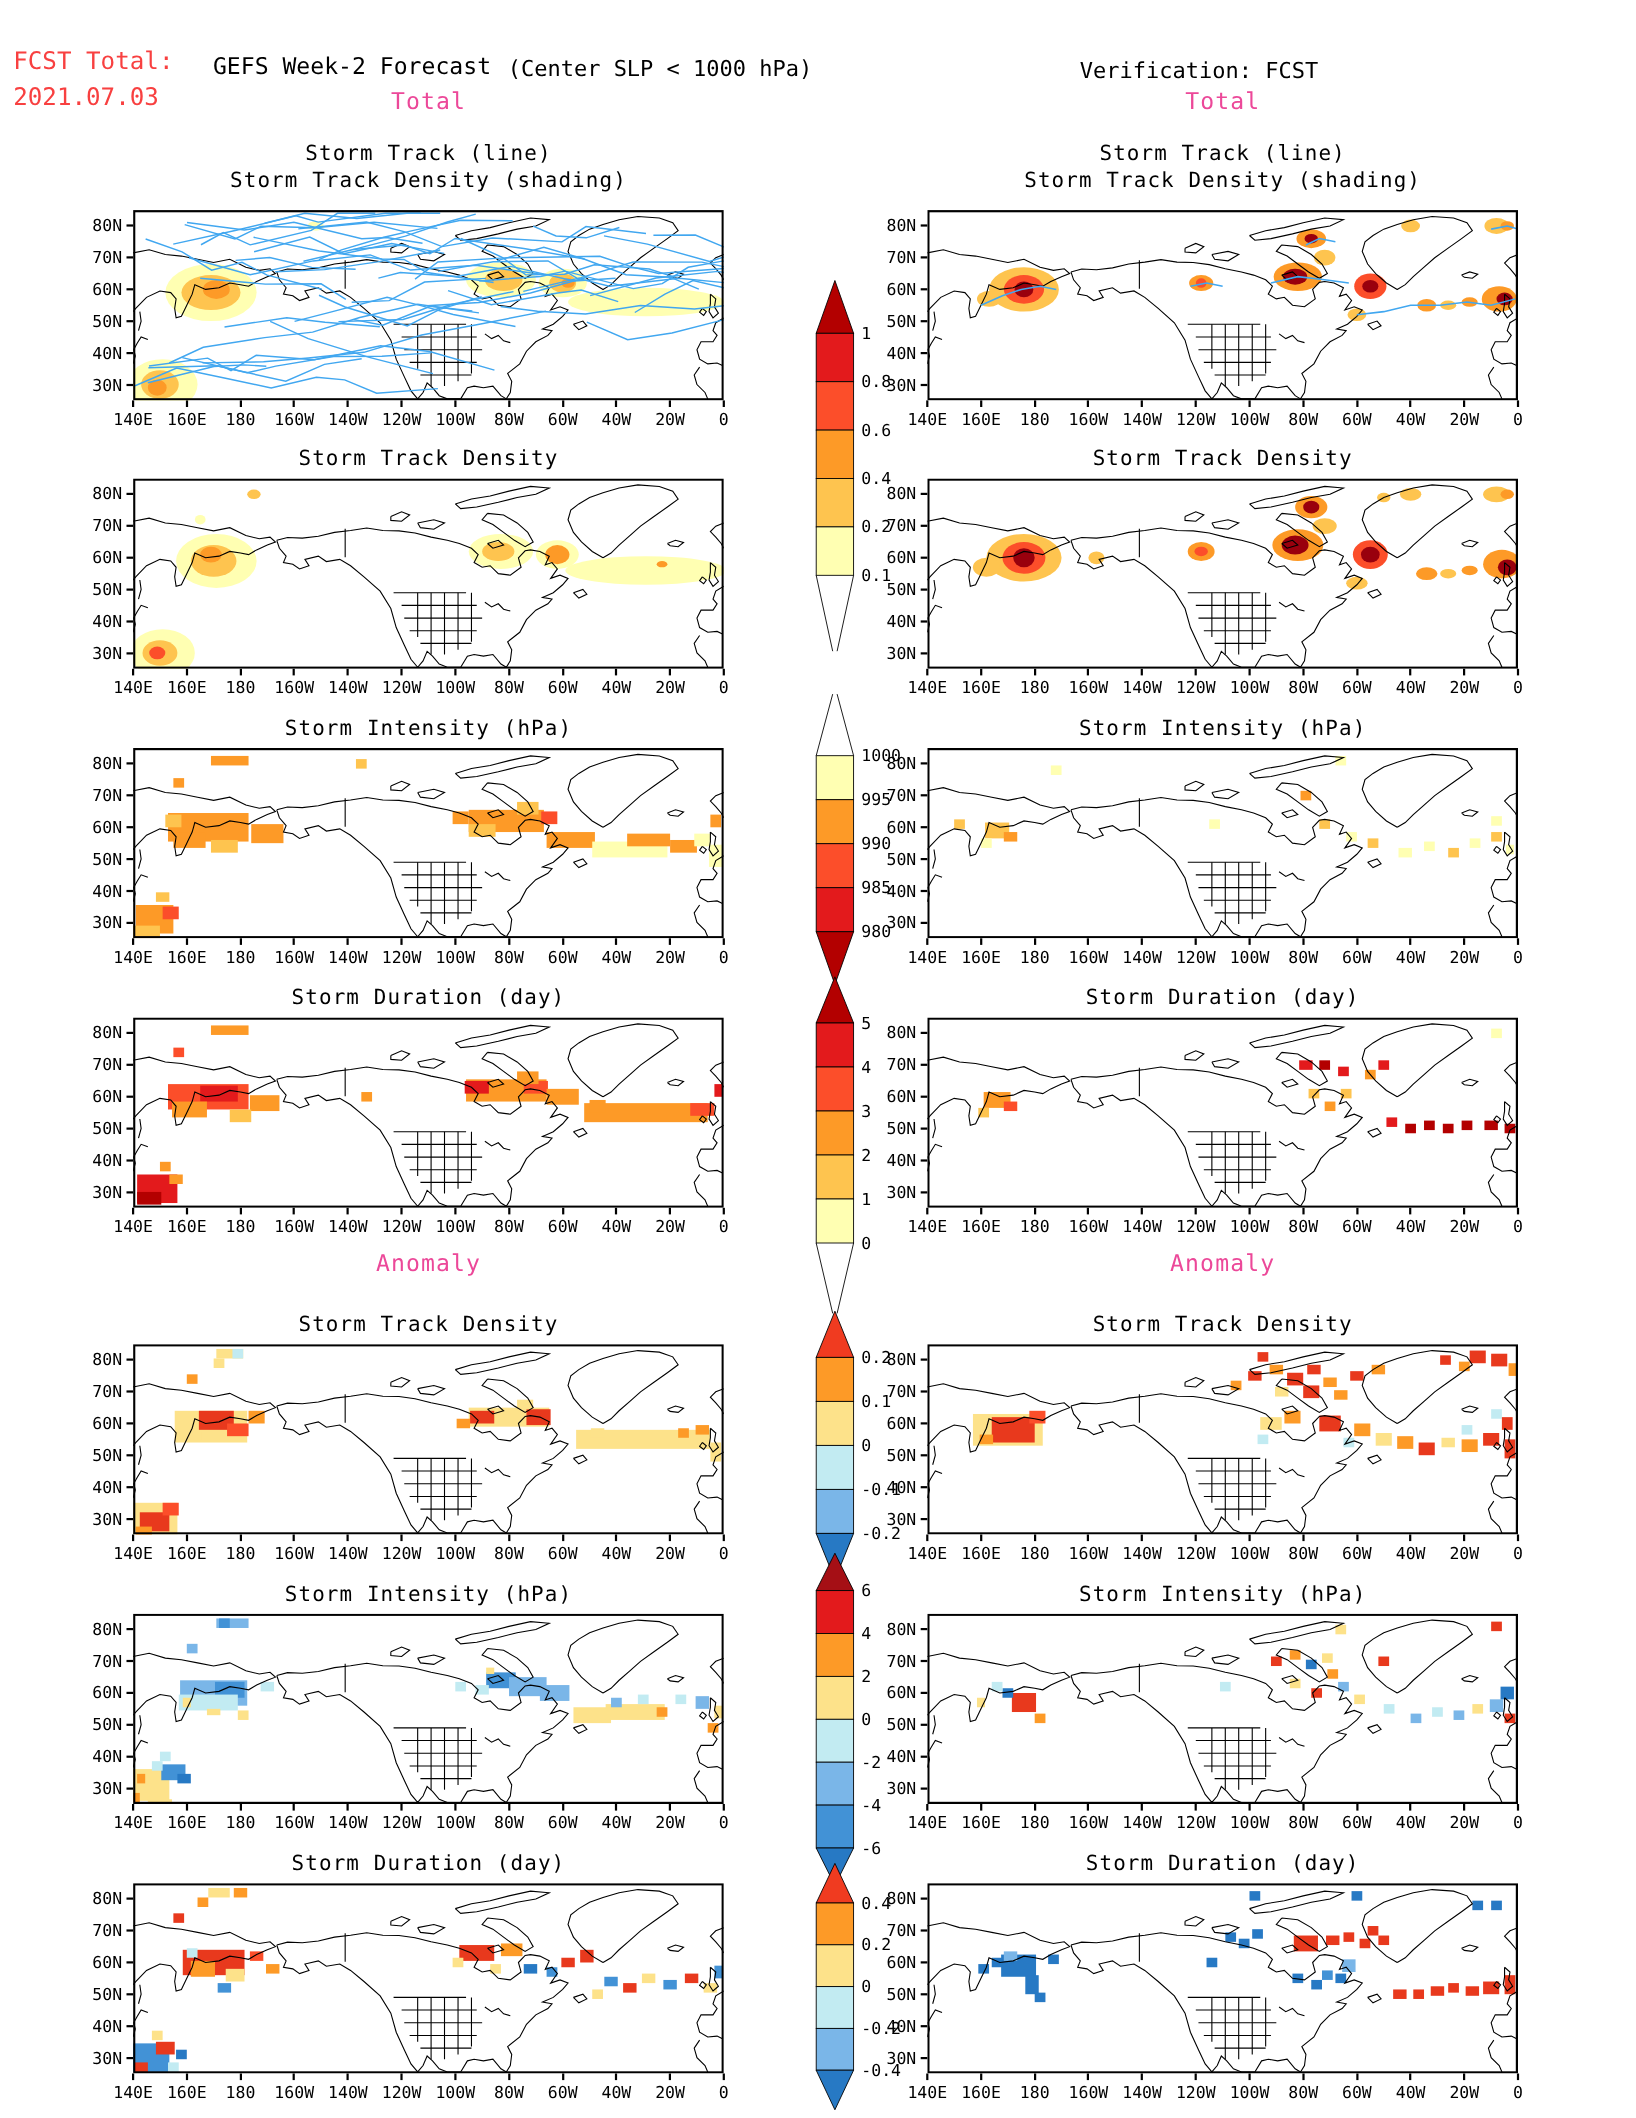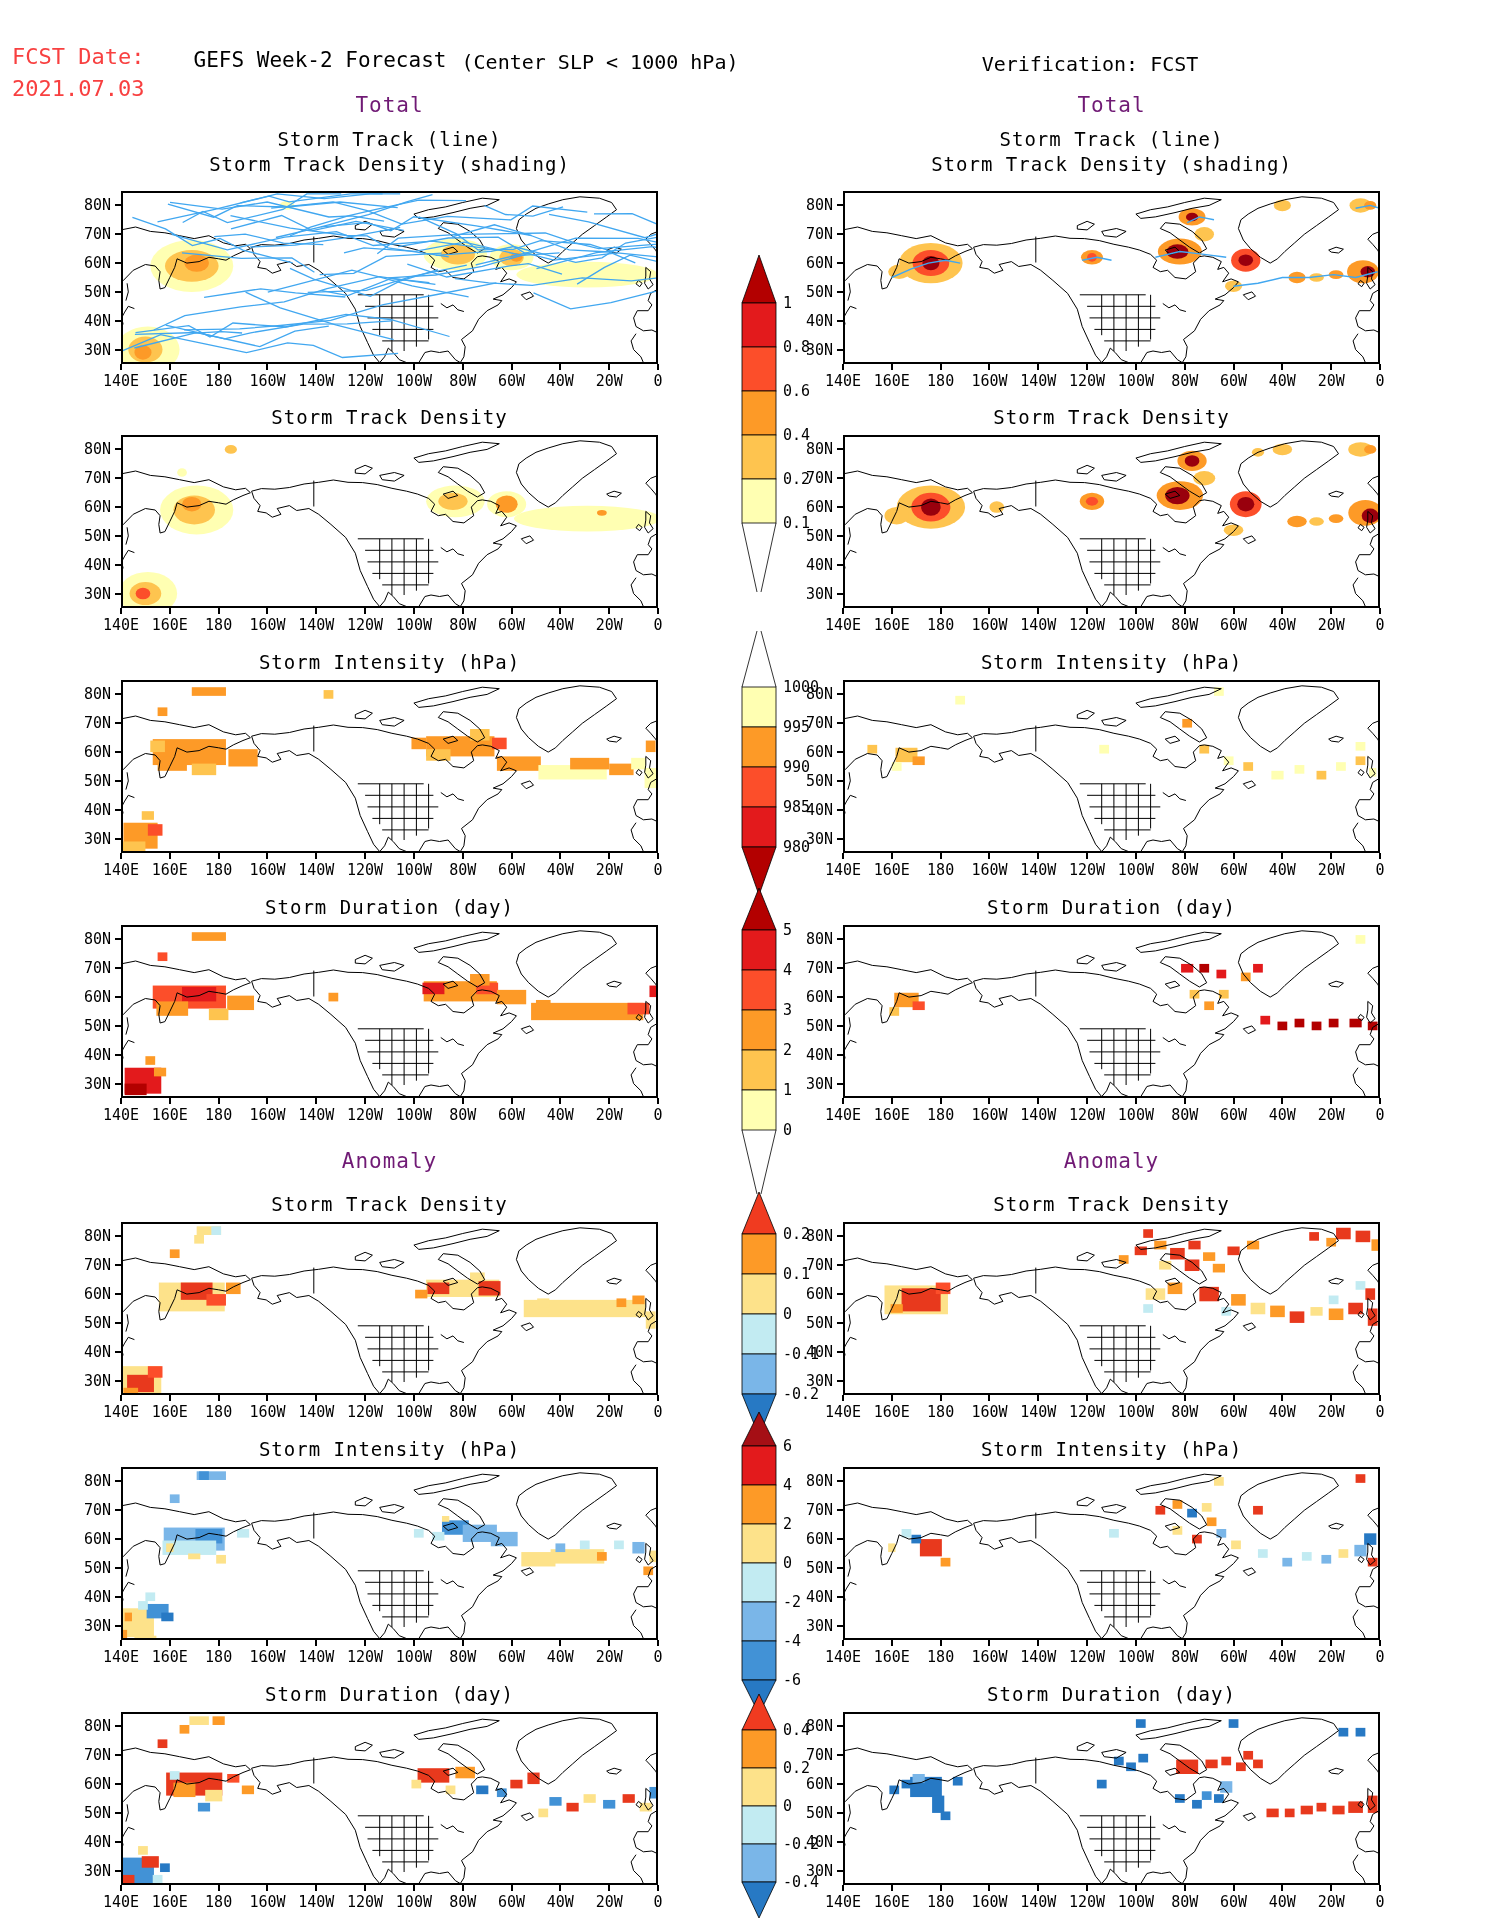--- a/index.html
+++ b/index.html
@@ -1,33 +1,33 @@
 <!DOCTYPE html>
 <html><head>
 <meta charset="utf-8">
 <style>
   html,body{margin:0;padding:0;background:#ffffff;}
   body{width:1487px;height:1925px;position:relative;font-family:"DejaVu Sans Mono",monospace;color:#000;}
   #figure{position:absolute;left:0;top:0;width:1487px;height:1925px;}
   .hdr{position:absolute;white-space:nowrap;}
   .center{text-align:center;}
   .red{color:#f84040;}
-  .blue{color:#701a75;margin-top:13px;}
+  .blue{color:#ec4899;}
   .map-title{position:absolute;text-align:center;font-size:19px;line-height:25px;letter-spacing:1px;}
   .sec-label{position:absolute;text-align:center;font-size:21px;letter-spacing:1px;}
   .tick-label{position:absolute;font-size:15px;white-space:nowrap;}
   .tick-mark{position:absolute;background:#000;}
   svg{display:block;}
 </style>
 </head>
 <body>
 
 <div id="figure">
   <div class="hdr center" style="left:430px;top:50px;width:340px;font-size:20px;">(Center SLP &lt; 1000 hPa)</div>
-  <div class="hdr red" style="left:12px;top:44px;font-size:22px;">FCST Date:</div>
+  <div class="hdr red" style="left:12px;top:44px;font-size:22px;">FCST Total:</div>
   <div class="hdr red" style="left:12px;top:76px;font-size:22px;">2021.07.03</div>
   <div class="hdr center" style="left:150px;top:48px;width:340px;font-size:21px;">GEFS Week-2 Forecast</div>
   <div class="hdr center" style="left:910px;top:52px;width:360px;font-size:20px;">Verification: FCST</div>
   <div class="sec-label blue" style="left:121px;top:80px;width:537px;">Total</div>
   <div class="sec-label blue" style="left:843px;top:80px;width:537px;">Total</div>
   <div class="sec-label blue" style="left:121px;top:1136px;width:537px;">Anomaly</div>
   <div class="sec-label blue" style="left:843px;top:1136px;width:537px;">Anomaly</div>
 <div class="map-title" style="left: 121px; top: 127px; width: 537px;">
       <div>Storm Track (line)</div>
       <div>Storm Track Density (shading)</div>

